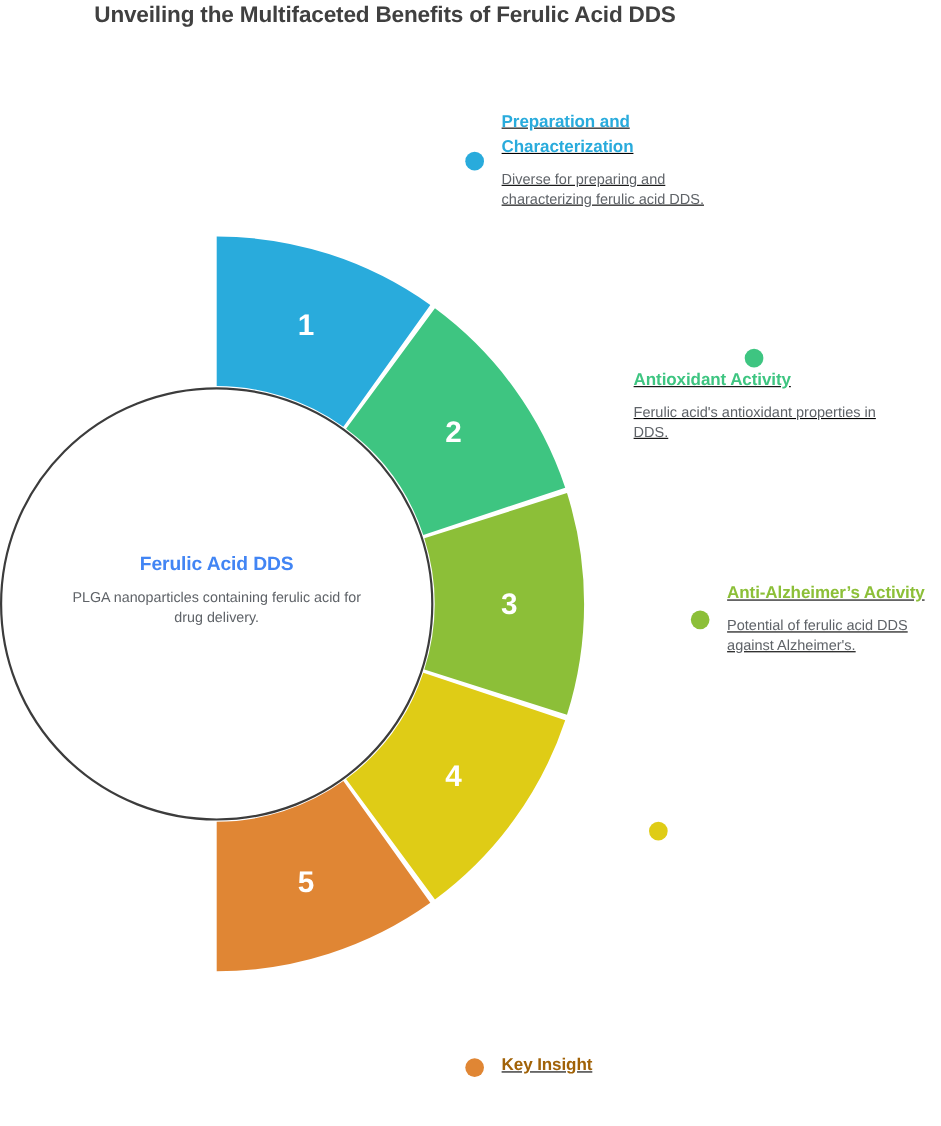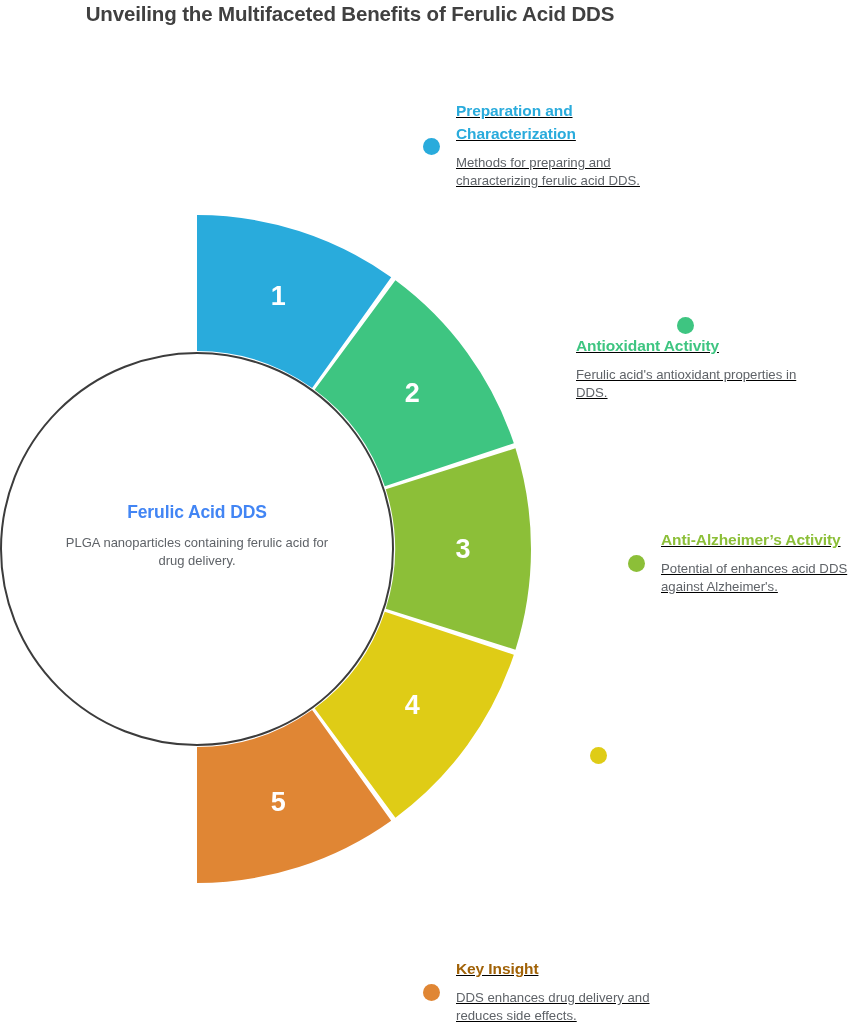--- a/index.html
+++ b/index.html
@@ -131,43 +131,42 @@
 
 <div id="center-block">
   <div id="center-title">Ferulic Acid DDS</div>
   <div id="center-desc">PLGA nanoparticles containing ferulic acid for drug delivery.</div>
 </div>
 
 <div class="legend-item" id="legend-item-0">
   <span class="legend-dot" style="background: rgb(41, 171, 220);"></span>
   <span class="legend-text">
     <span class="legend-title" style="color: rgb(41, 171, 220);">Preparation and Characterization</span>
-    <span class="legend-desc" style="display:block;">Methods for preparing and characterizing ferulic acid DDS.</span>
+    <span class="legend-desc" style="display:block;">Diverse for preparing and characterizing ferulic acid DDS.</span>
   </span>
 </div>
 
 <div class="legend-item" id="legend-item-1">
   <span class="legend-dot" style="background: rgb(62, 197, 129);"></span>
   <span class="legend-text">
     <span class="legend-title" style="color: rgb(62, 197, 129);">Antioxidant Activity</span>
     <span class="legend-desc" style="display:block;">Ferulic acid's antioxidant properties in DDS.</span>
   </span>
 </div>
 
 <div class="legend-item" id="legend-item-2">
   <span class="legend-dot" style="background: rgb(140, 191, 56);"></span>
   <span class="legend-text">
     <span class="legend-title" style="color: rgb(140, 191, 56);">Anti-Alzheimer’s Activity</span>
-    <span class="legend-desc" style="display:block;">Potential of enhances acid DDS against Alzheimer's.</span>
+    <span class="legend-desc" style="display:block;">Potential of ferulic acid DDS against Alzheimer's.</span>
   </span>
 </div>
 
 <div class="legend-item" id="legend-item-3">
   <span class="legend-dot" style="background: rgb(223, 204, 22);"></span>
 </div>
 
 <div class="legend-item" id="legend-item-4">
   <span class="legend-dot" style="background: rgb(224, 134, 52);"></span>
   <span class="legend-text">
     <span class="legend-title" style="color: #a16207;">Key Insight</span>
-    <span class="legend-desc" style="display:block;">DDS enhances drug delivery and reduces side effects.</span>
   </span>
 </div>
 
 </body></html>

